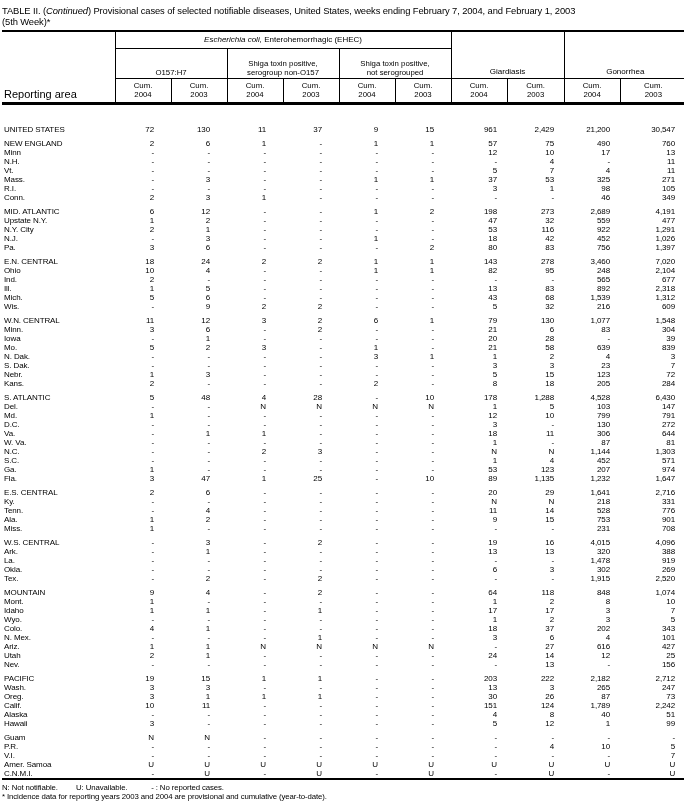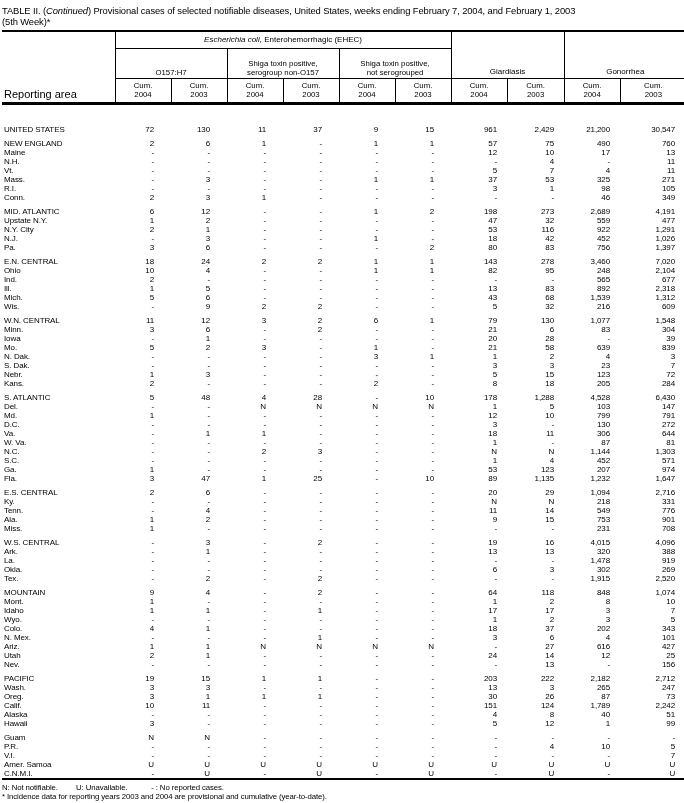--- a/index.html
+++ b/index.html
@@ -124,21 +124,21 @@
           <td class="num c3">1</td>
           <td class="num c4">-</td>
           <td class="num c5">1</td>
           <td class="num c6">1</td>
           <td class="num c7">57</td>
           <td class="num c8">75</td>
           <td class="num c9">490</td>
           <td class="num c10">760</td>
         </tr>
         <tr>
-          <td class="lbl">Maine</td>
+          <td class="lbl">Minn</td>
           <td class="num c1">-</td>
           <td class="num c2">-</td>
           <td class="num c3">-</td>
           <td class="num c4">-</td>
           <td class="num c5">-</td>
           <td class="num c6">-</td>
           <td class="num c7">12</td>
           <td class="num c8">10</td>
           <td class="num c9">17</td>
           <td class="num c10">13</td>
@@ -603,21 +603,21 @@
         <tr>
           <td class="lbl">E.S. CENTRAL</td>
           <td class="num c1">2</td>
           <td class="num c2">6</td>
           <td class="num c3">-</td>
           <td class="num c4">-</td>
           <td class="num c5">-</td>
           <td class="num c6">-</td>
           <td class="num c7">20</td>
           <td class="num c8">29</td>
-          <td class="num c9">1,094</td>
+          <td class="num c9">1,641</td>
           <td class="num c10">2,716</td>
         </tr>
         <tr>
           <td class="lbl">Ky.</td>
           <td class="num c1">-</td>
           <td class="num c2">-</td>
           <td class="num c3">-</td>
           <td class="num c4">-</td>
           <td class="num c5">-</td>
           <td class="num c6">-</td>
@@ -629,21 +629,21 @@
         <tr>
           <td class="lbl">Tenn.</td>
           <td class="num c1">-</td>
           <td class="num c2">4</td>
           <td class="num c3">-</td>
           <td class="num c4">-</td>
           <td class="num c5">-</td>
           <td class="num c6">-</td>
           <td class="num c7">11</td>
           <td class="num c8">14</td>
-          <td class="num c9">549</td>
+          <td class="num c9">528</td>
           <td class="num c10">776</td>
         </tr>
         <tr>
           <td class="lbl">Ala.</td>
           <td class="num c1">1</td>
           <td class="num c2">2</td>
           <td class="num c3">-</td>
           <td class="num c4">-</td>
           <td class="num c5">-</td>
           <td class="num c6">-</td>

